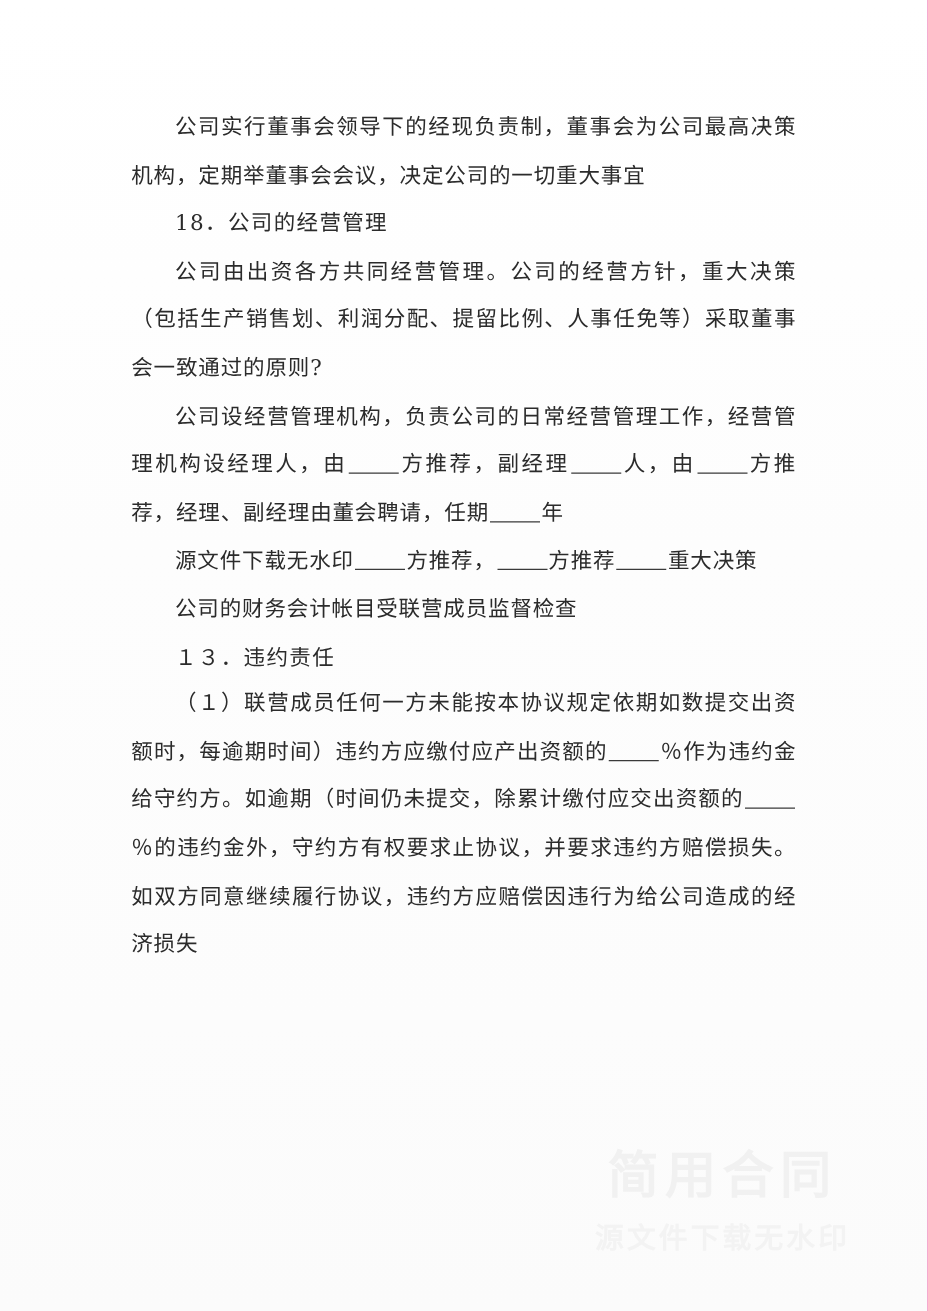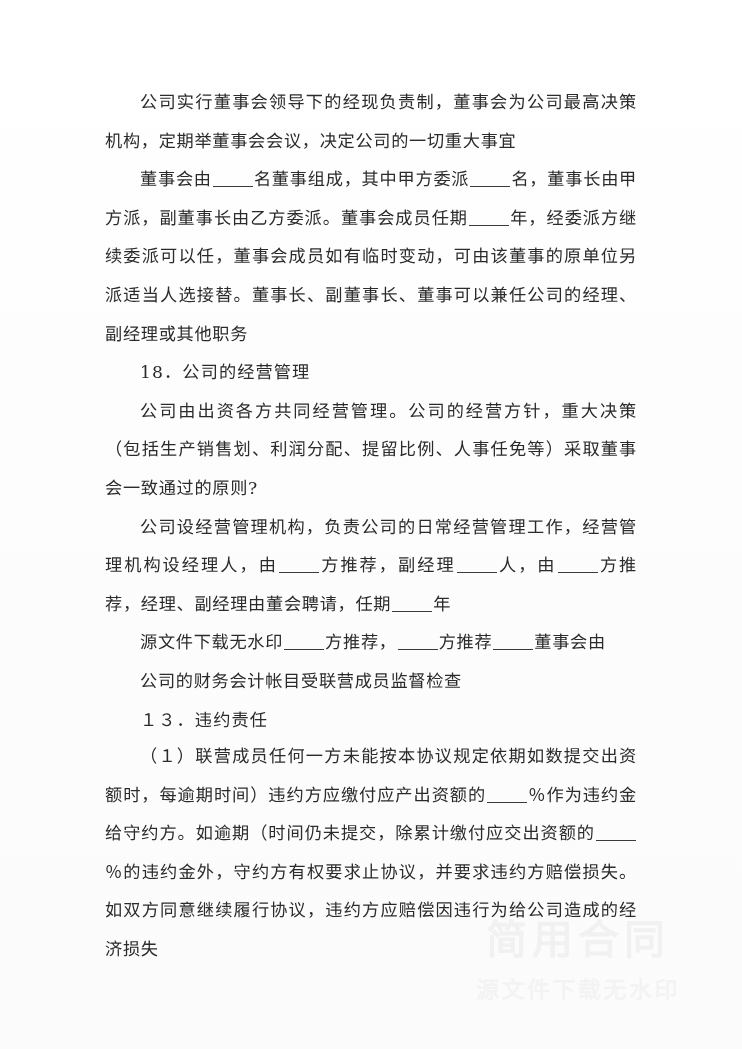--- a/index.html
+++ b/index.html
@@ -105,25 +105,24 @@
 </style>
 </head>
 <body>
 
 <div id="page" style="background: #ec4899;">
 
   <div id="paper-tint"></div>
 
   <div id="content">
       <p class="para indent" id="p1" style="color: rgb(43, 43, 43);"><span>公司实行董事会领导下的经现负责制，董事会为公司最高决策机构，定期举董事会会议，决定公司的一切重大事宜</span></p>
-      <p class="para indent" id="p2" style="color: rgb(43, 43, 43);"><span>董事会由</span><span class="blank" aria-label="blank"></span><span>名董事组成，其中甲方委派</span><span class="blank" aria-label="blank"></span><span>名，董事长由甲方派，副董事长由乙方委派。董事会成员任期</span><span class="blank" aria-label="blank"></span><span>年，经委派方继续委派可以任，董事会成员如有临时变动，可由该董事的原单位另派适当人选接替。董事长、副董事长、董事可以兼任公司的经理、副经理或其他职务</span></p>
       <p class="para indent heading" id="p3-heading-12" style="color: rgb(43, 43, 43);"><span>18．公司的经营管理</span></p>
       <p class="para indent" id="p4" style="color: rgb(43, 43, 43);"><span>公司由出资各方共同经营管理。公司的经营方针，重大决策（包括生产销售划、利润分配、提留比例、人事任免等）采取董事会一致通过的原则?</span></p>
       <p class="para indent" id="p5" style="color: rgb(43, 43, 43);"><span>公司设经营管理机构，负责公司的日常经营管理工作，经营管理机构设经理人，由</span><span class="blank" aria-label="blank"></span><span>方推荐，副经理</span><span class="blank" aria-label="blank"></span><span>人，由</span><span class="blank" aria-label="blank"></span><span>方推荐，经理、副经理由董会聘请，任期</span><span class="blank" aria-label="blank"></span><span>年</span></p>
-      <p class="para indent" id="p6" style="color: rgb(43, 43, 43);"><span>源文件下载无水印</span><span class="blank" aria-label="blank"></span><span>方推荐，</span><span class="blank" aria-label="blank"></span><span>方推荐</span><span class="blank" aria-label="blank"></span><span>董事会由</span></p>
+      <p class="para indent" id="p6" style="color: rgb(43, 43, 43);"><span>源文件下载无水印</span><span class="blank" aria-label="blank"></span><span>方推荐，</span><span class="blank" aria-label="blank"></span><span>方推荐</span><span class="blank" aria-label="blank"></span><span>重大决策</span></p>
       <p class="para indent" id="p7" style="color: rgb(43, 43, 43);"><span>公司的财务会计帐目受联营成员监督检查</span></p>
       <p class="para indent heading" id="p8-heading-13" style="color: rgb(43, 43, 43);"><span>１３．违约责任</span></p>
       <p class="para indent" id="p9" style="color: rgb(43, 43, 43); font-family: Liberation Mono, monospace;"><span>（１）联营成员任何一方未能按本协议规定依期如数提交出资额时，每逾期时间）违约方应缴付应产出资额的</span><span class="blank" aria-label="blank"></span><span>％作为违约金给守约方。如逾期（时间仍未提交，除累计缴付应交出资额的</span><span class="blank" aria-label="blank"></span><span>％的违约金外，守约方有权要求止协议，并要求违约方赔偿损失。如双方同意继续履行协议，违约方应赔偿因违行为给公司造成的经济损失</span></p>
     </div>
 
   <div id="watermark">
     <div id="wm-main" style="color: rgb(241, 241, 241);">简用合同</div>
     <div id="wm-sub" style="color: rgb(243, 243, 243);">源文件下载无水印</div>
   </div>
 

